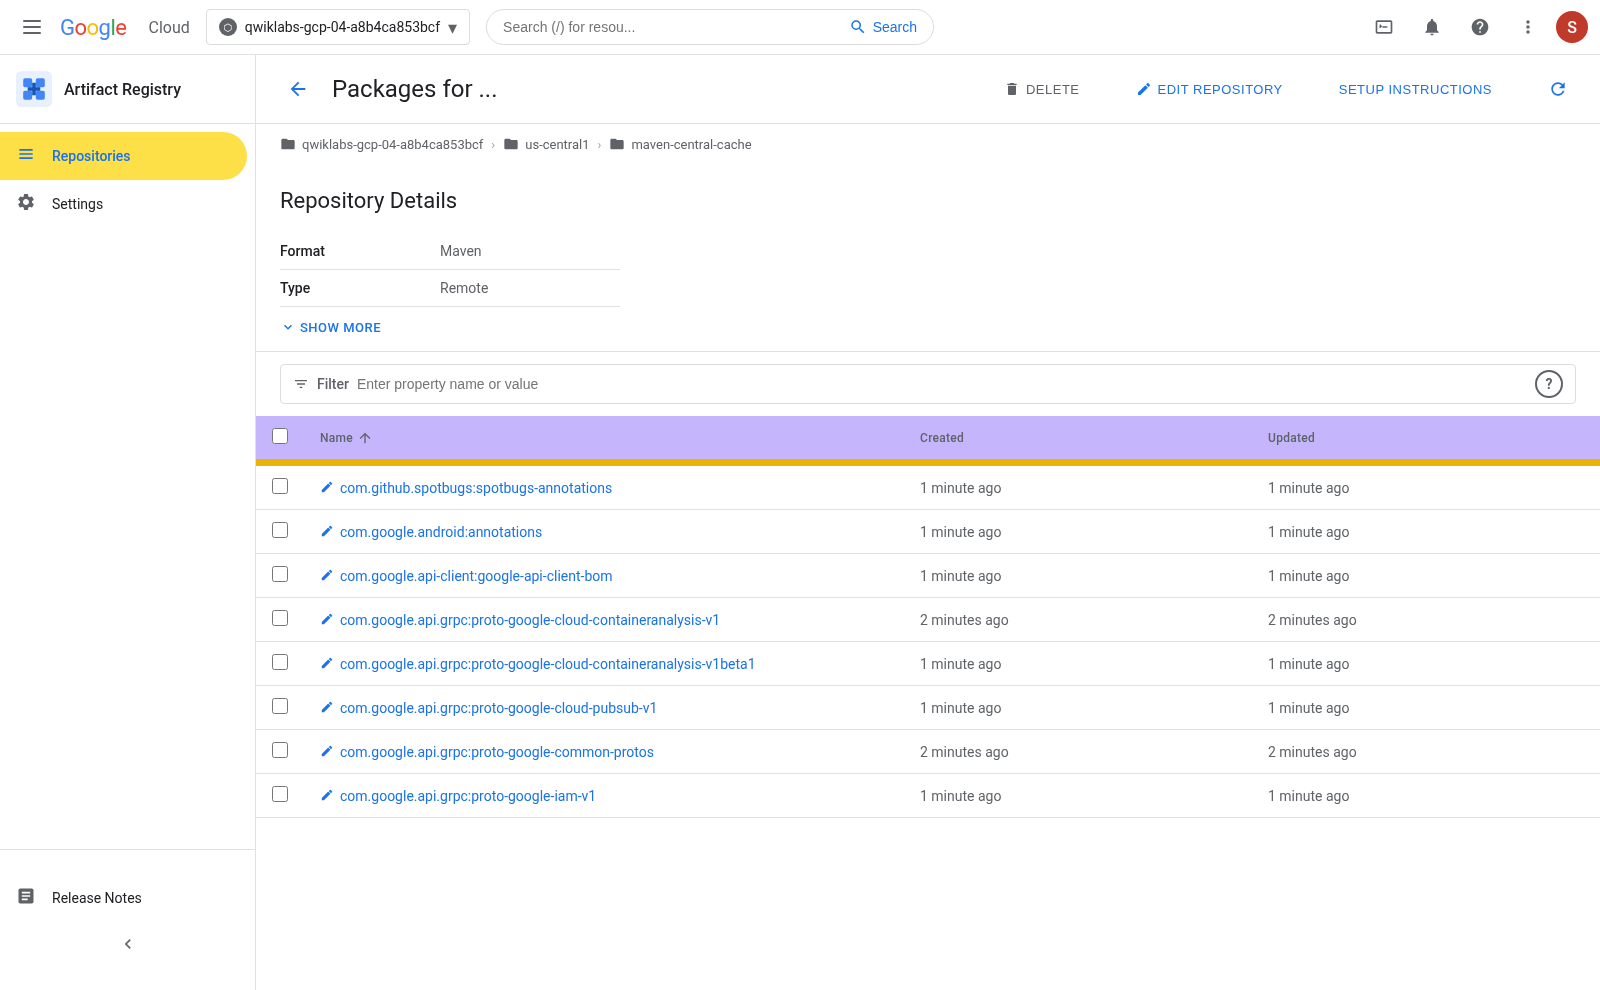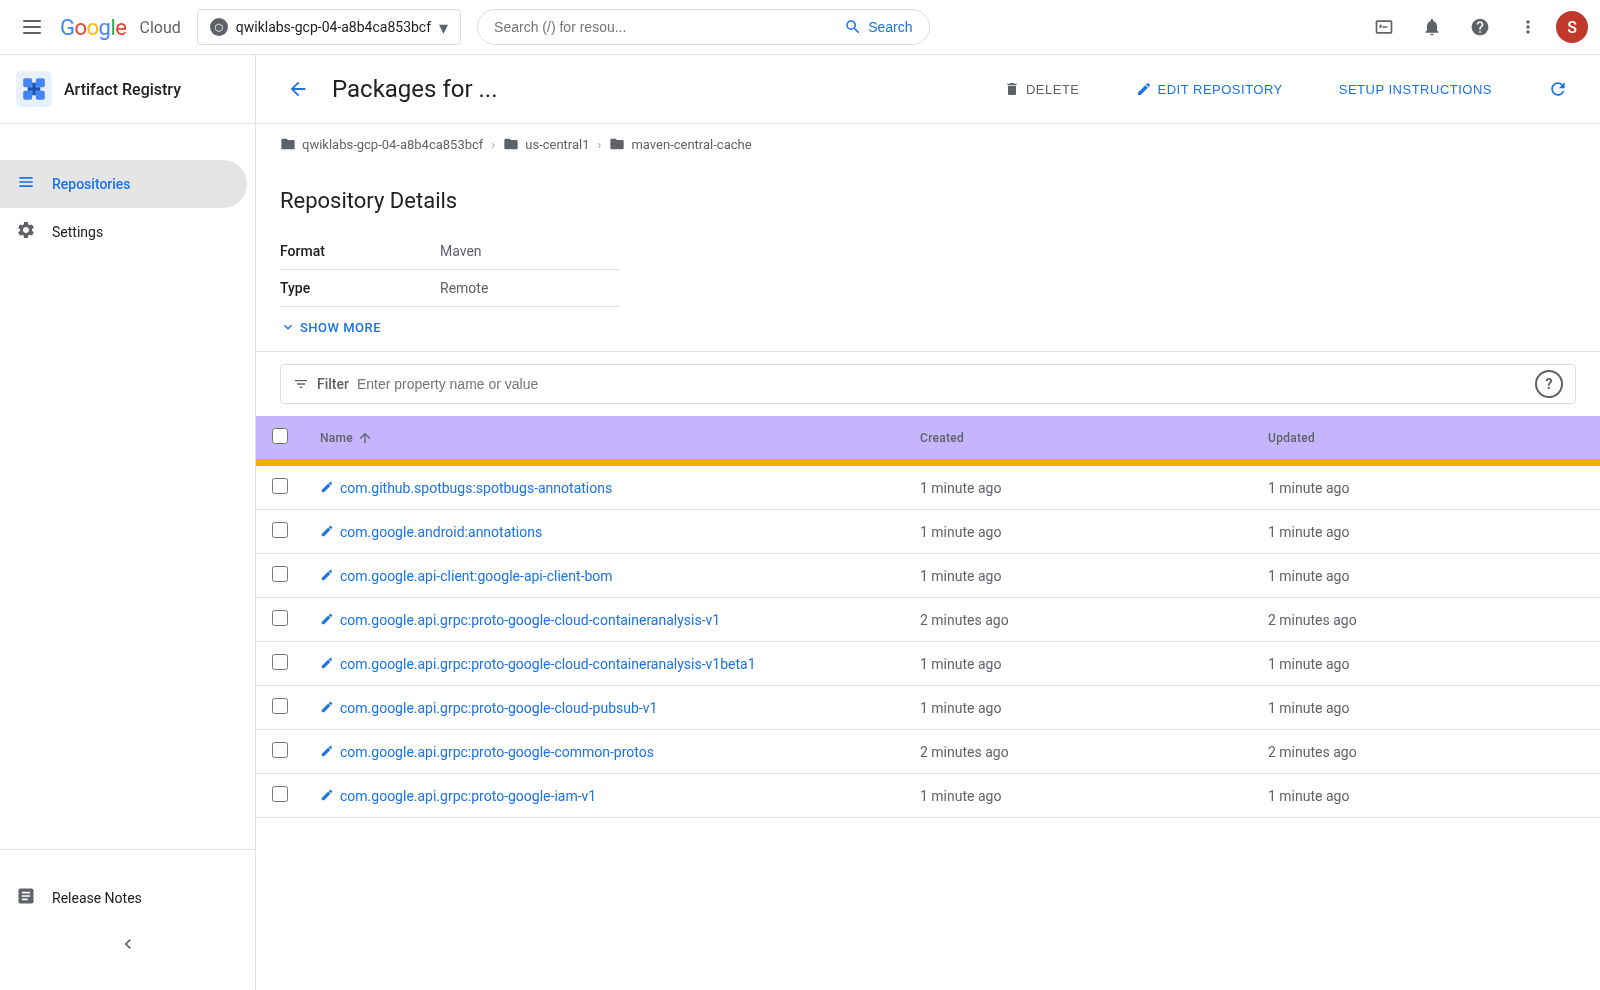--- a/index.html
+++ b/index.html
@@ -18,21 +18,21 @@
       top: 0; left: 0; right: 0;
       z-index: 100;
     }
     .nav-hamburger {
       width: 40px; height: 40px;
       display: flex; align-items: center; justify-content: center;
       cursor: pointer; border-radius: 50%;
       flex-shrink: 0;
     }
     .nav-logo {
-      display: flex; align-items: center; gap: 13px;
+      display: flex; align-items: center; gap: 22px;
       margin-right: 8px;
       flex-shrink: 0;
     }
     .google-logo {
       font-size: 22px;
       font-weight: 400;
       letter-spacing: -0.5px;
     }
     .google-logo .g { color: #4285F4; }
     .google-logo .o1 { color: #EA4335; }
@@ -152,22 +152,21 @@
     }
     .sidebar-item {
       display: flex; align-items: center; gap: 16px;
       padding: 0 16px;
       height: 48px;
       cursor: pointer;
       border-radius: 0 24px 24px 0;
       margin-right: 8px;
     }
     .sidebar-item.active {
-      background: #e5e5e5;
-      margin-top: 28px;
+      background: #fde047;
     }
     .sidebar-item.active .sidebar-item-label { color: #1a73e8; font-weight: 500; }
     .sidebar-item-icon {
       color: #5f6368;
       font-size: 18px;
       width: 20px;
       text-align: center;
     }
     .sidebar-item.active .sidebar-item-icon { color: #1a73e8; }
     .sidebar-item-label { font-size: 14px; color: #202124; }

